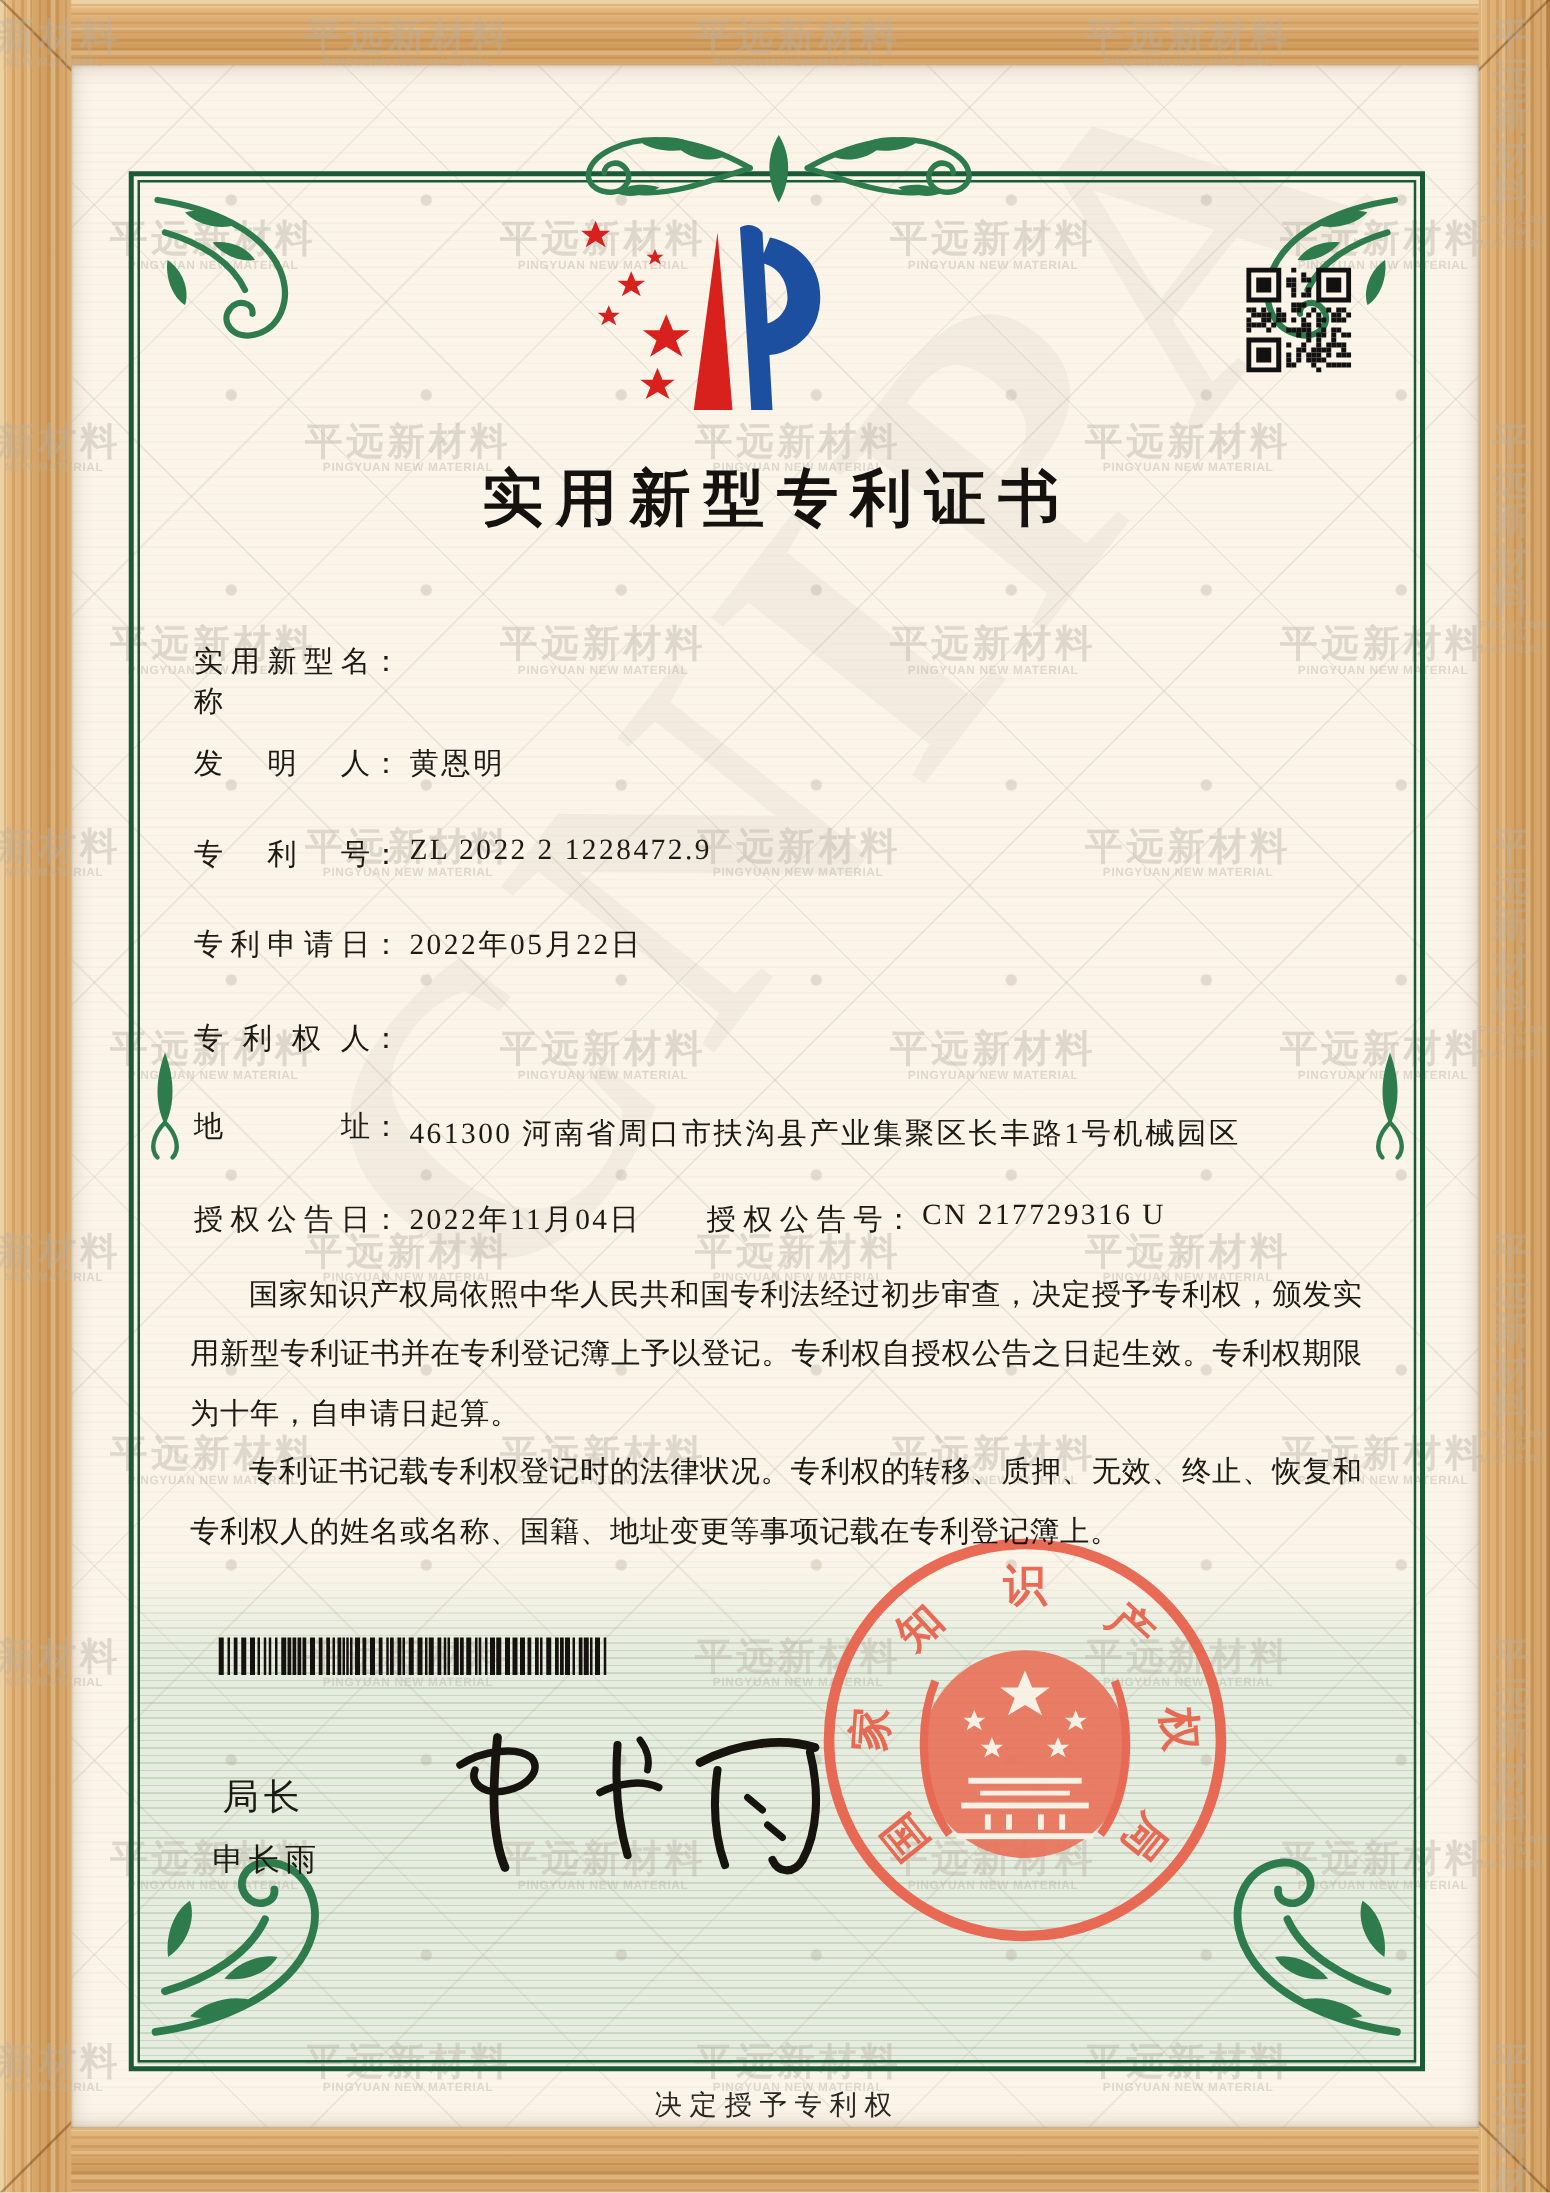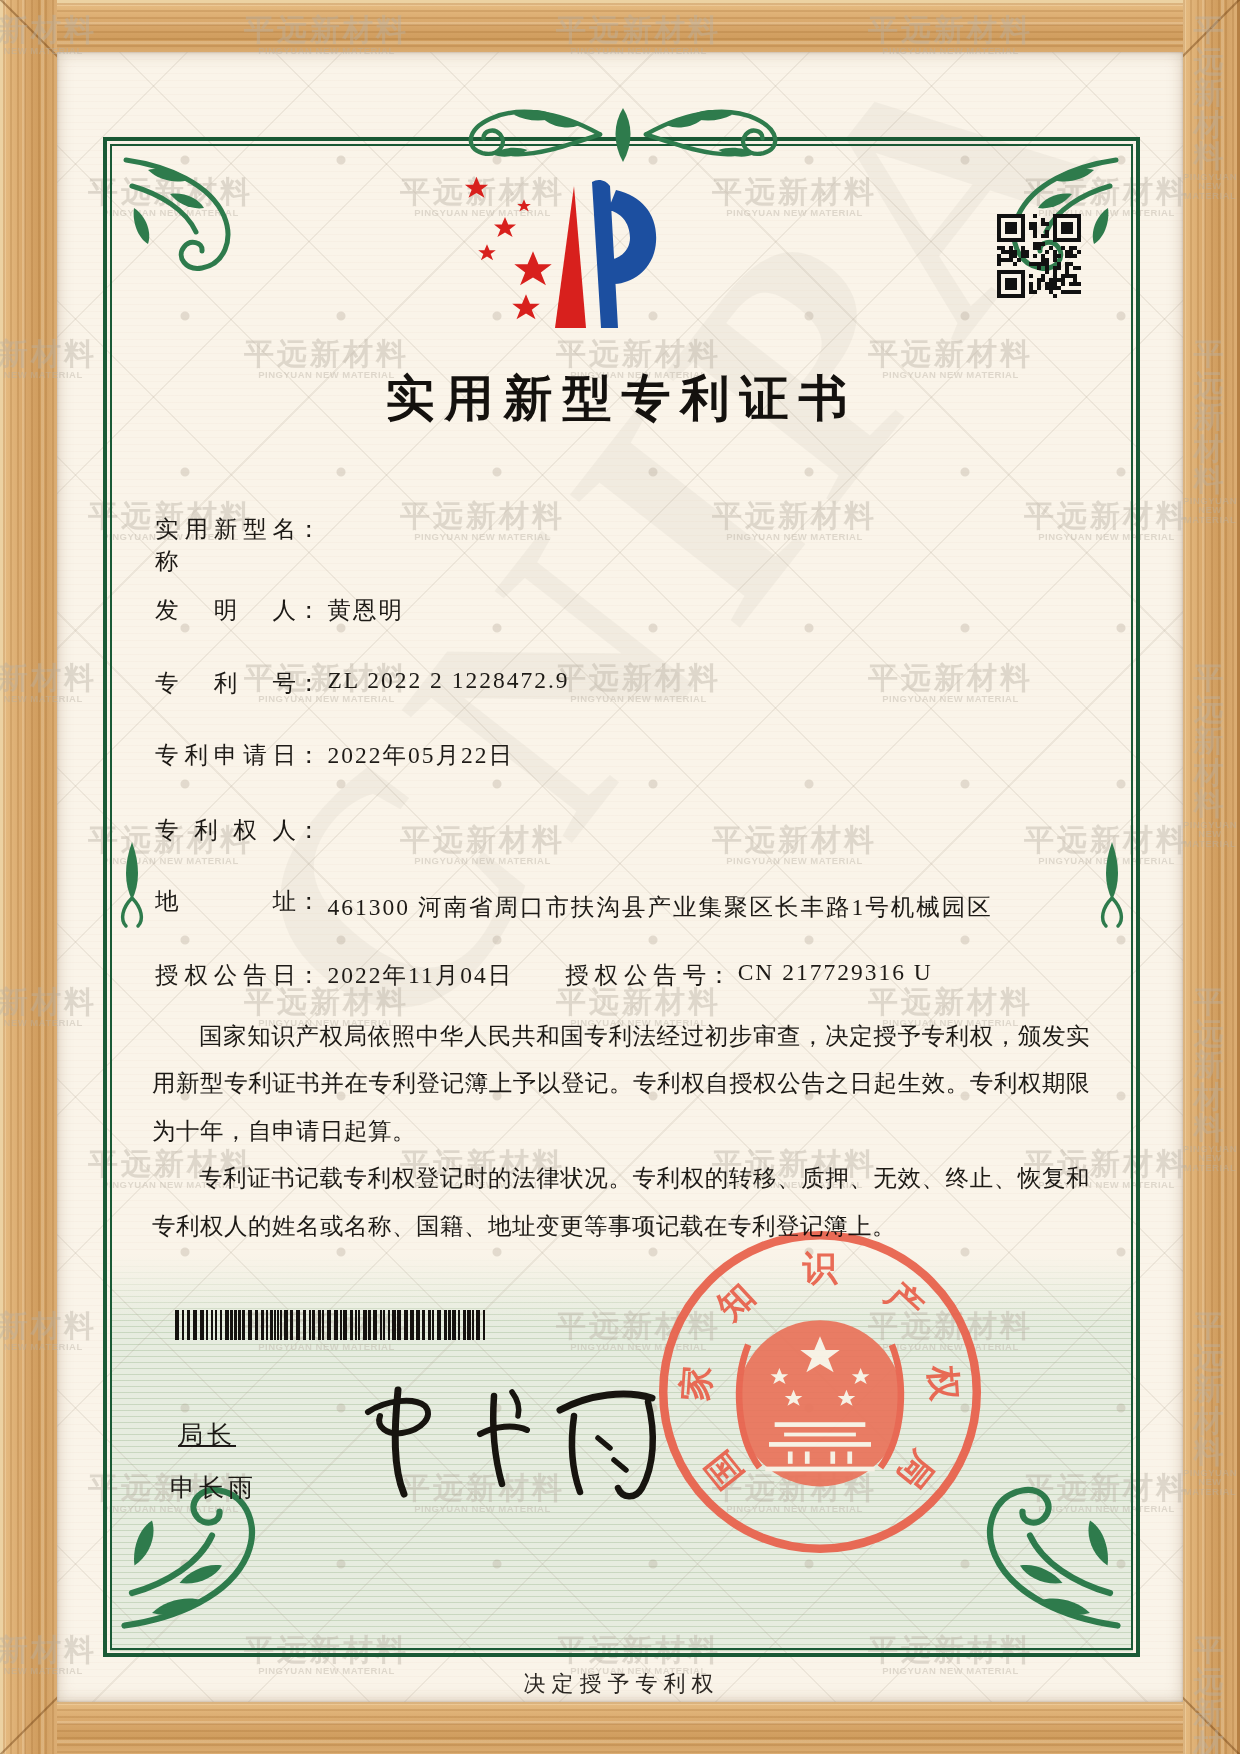--- a/index.html
+++ b/index.html
@@ -89,21 +89,21 @@
   .grant-row{position:absolute;left:155px;top:959px;display:flex;font-size:23.5px;letter-spacing:1px;}
   .grant-row .pair{display:flex;}
   .grant-row .pair2{margin-left:52px;}
 
   .body-text{position:absolute;left:152px;top:1013px;width:938px;}
   .body-text p{margin:0;font-size:23.5px;line-height:2.02;text-indent:2em;text-align:justify;letter-spacing:.5px;}
 
   .barcode{position:absolute;left:175px;top:1310px;width:318px;height:30px;display:flex;align-items:stretch;}
   .barcode span{display:block;height:100%;}
 
-  .director-title{position:absolute;left:178px;top:1418px;font-size:25px;letter-spacing:4px;text-decoration:underline;}
+  .director-title{position:absolute;left:178px;top:1418px;font-size:29px;letter-spacing:4px;}
   .director-name{position:absolute;left:170px;top:1471px;font-size:25px;letter-spacing:4px;}
   .signature{position:absolute;left:352px;top:1372px;}
 
   .seal{position:absolute;left:650px;top:1222px;width:340px;height:340px;mix-blend-mode:multiply;opacity:.93;}
   .seal-date{position:absolute;left:676px;top:1514px;width:300px;text-align:center;
       font-size:25px;letter-spacing:2px;color:#7e1d10;font-weight:bold;z-index:12;}
 
   .page-footer{position:absolute;left:103px;top:1599px;width:1037px;text-align:center;font-size:21px;letter-spacing:3px;}
   .continuation{position:absolute;left:103px;top:1669px;width:1037px;text-align:center;font-size:22px;letter-spacing:6px;color:#2a2622;}
 </style>

